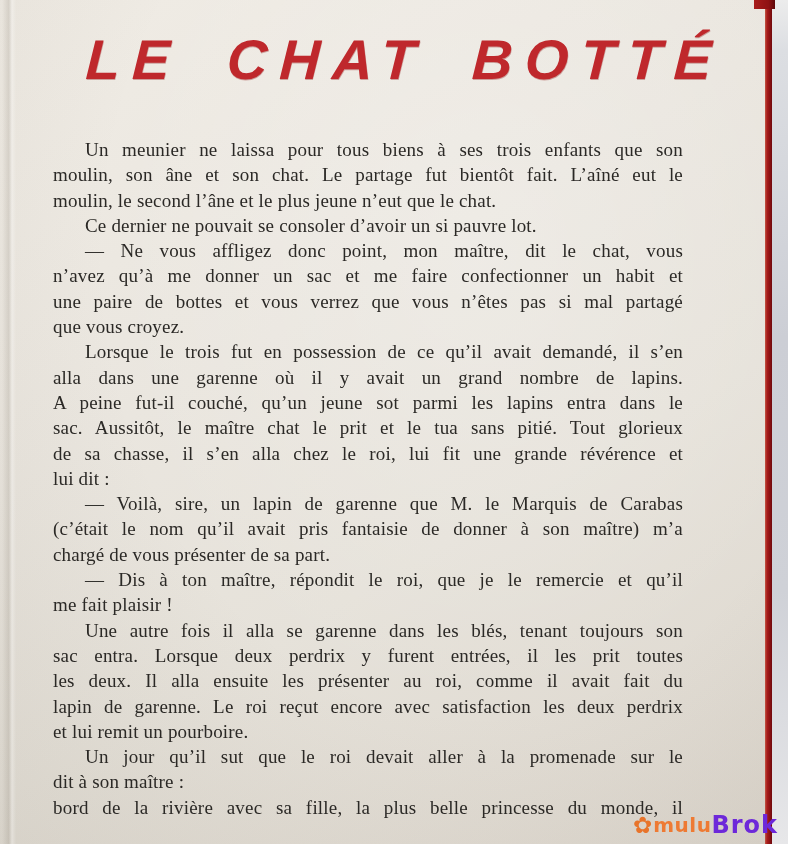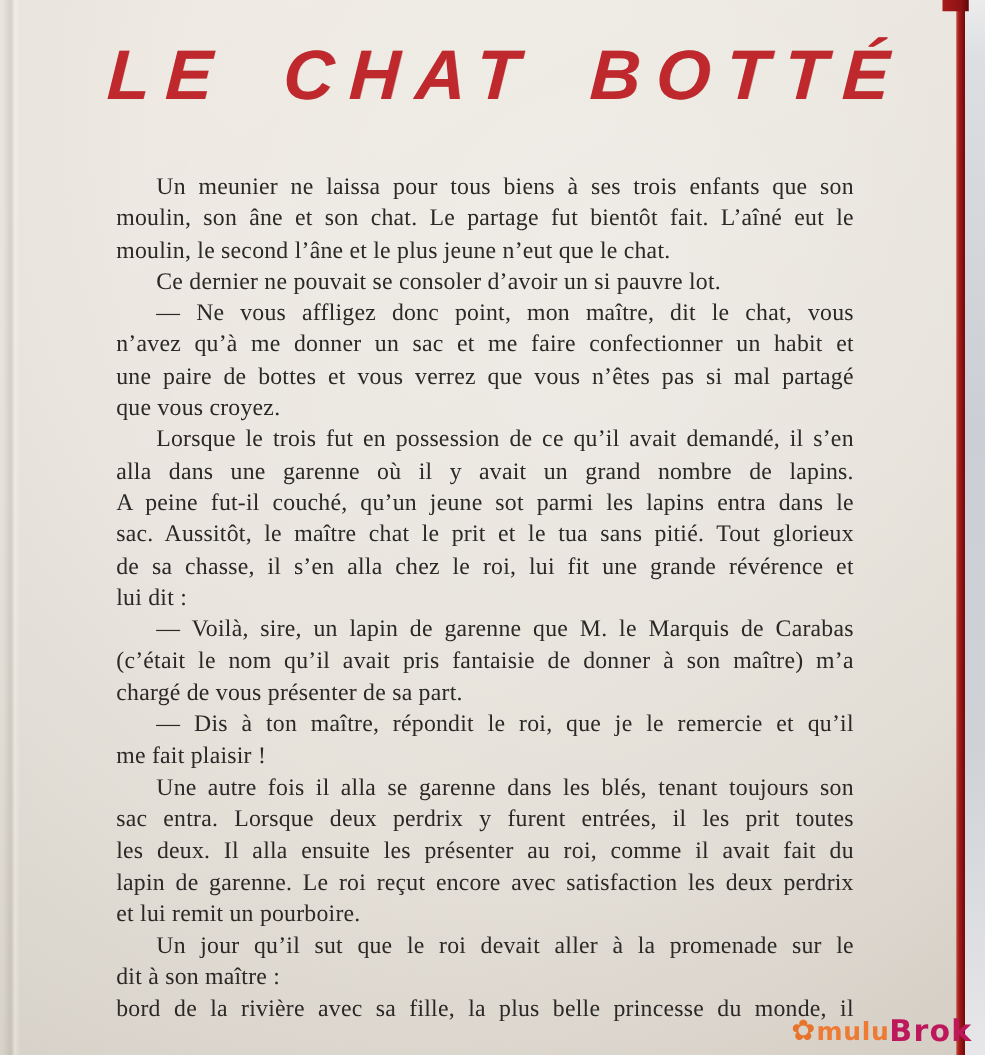--- a/index.html
+++ b/index.html
@@ -51,33 +51,32 @@
   
   .text {
     position:absolute; left:53px; top:137px; width:630px;
     font-size:19px; color:#2b2926;
   }
   .line {
     height:25.3px; line-height:25.3px;
     text-align:justify; text-align-last:justify;
     white-space:nowrap; overflow:hidden;
     letter-spacing:0.01em;
-    margin-left:40px;
   }
   .line.first { text-indent:32px; }
   .line.plast { text-align-last:left; }
   
   .watermark {
     position:absolute; left:633px; top:810px; height:30px;
     display:flex; align-items:center;
     font-family:"DejaVu Sans", sans-serif; z-index:5;
   }
   .wm-flower { color:#e8742b; font-size:23px; line-height:23px; margin-right:1px; }
   .wm-mulu  { color:#ee7a33; font-weight:bold; font-size:20px; letter-spacing:0.5px; }
-  .wm-brok  { color:#be185d; font-weight:bold; font-size:24px; letter-spacing:1px; }
+  .wm-brok  { color:#6d28d9; font-weight:bold; font-size:24px; letter-spacing:1px; }
 </style>
 </head>
 <body>
 
 <div class="photo">
   <div class="page"></div>
   <div class="crease"></div>
   <div class="outside"></div>
   <div class="spine-red"></div>
   <div class="corner-red"></div>

